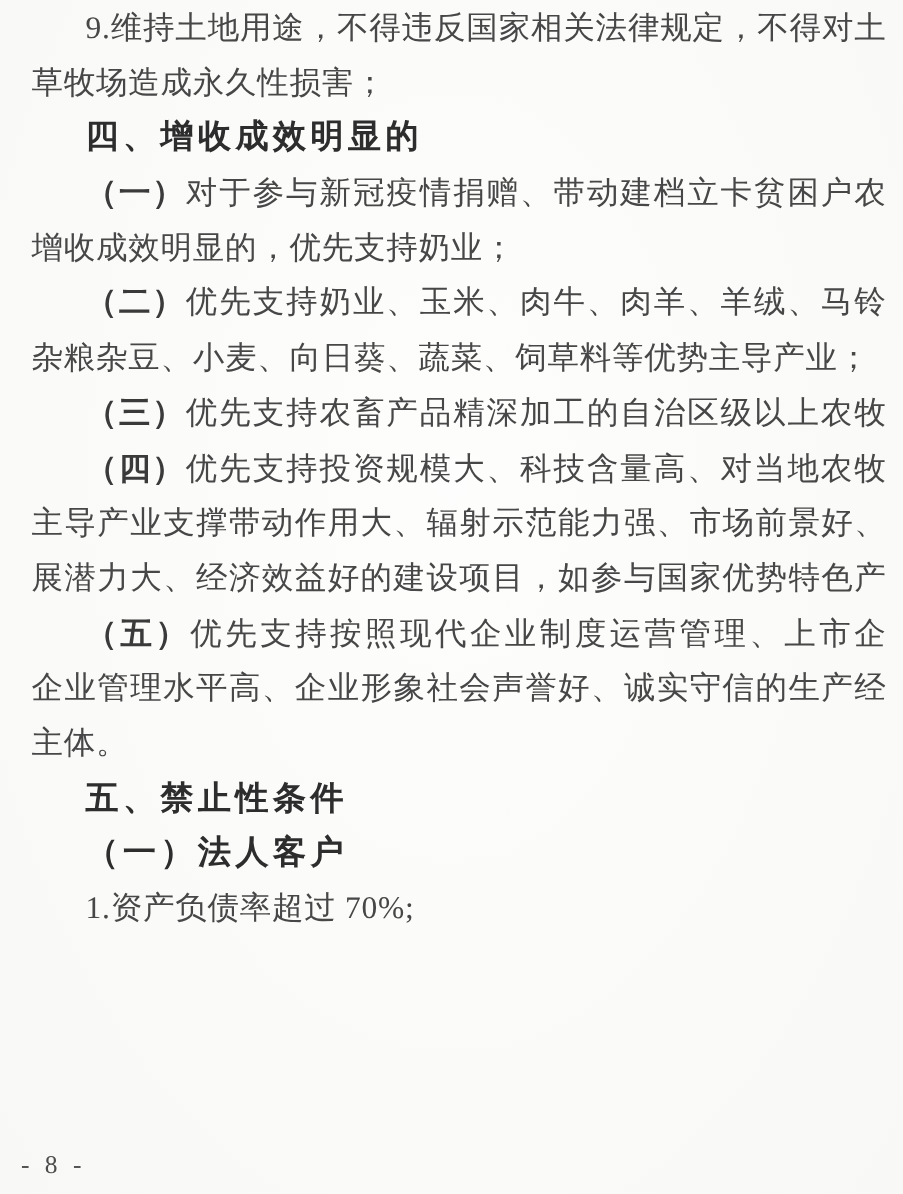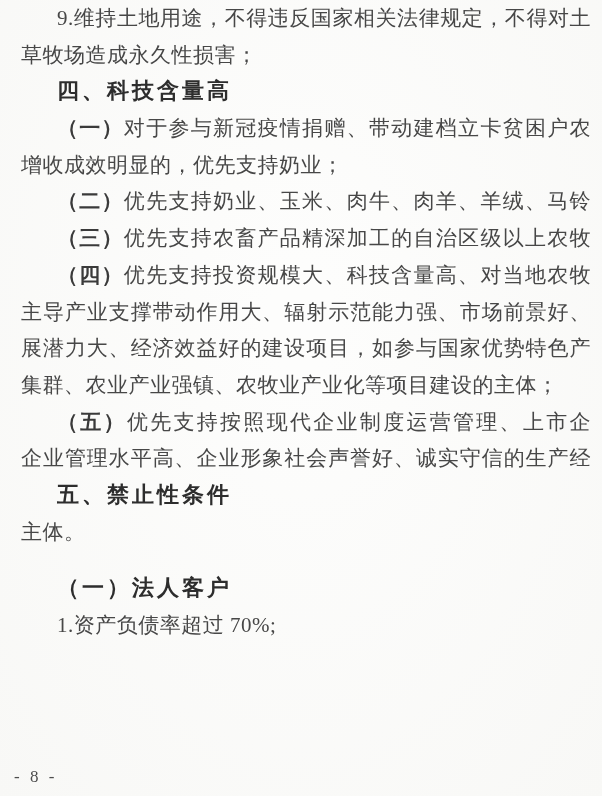--- a/index.html
+++ b/index.html
@@ -45,21 +45,20 @@
     font-size: 22px;
     letter-spacing: 3px;
     color: #2d2d2d;
   }
   
   .h2 {
     font-weight: 700;
     font-size: 22px;
     letter-spacing: 3px;
     color: #2d2d2d;
-    margin-top: 20px;
   }
   
   .bk {
     font-weight: 700;
     color: #3a3a3a;
   }
   .pageno {
     position: absolute;
     left: 14px;
     top: 767px;
@@ -72,47 +71,47 @@
 <body>
 
 <div class="page">
   <div class="doc">
 
     <div class="line indent j"><span>9.维持土地用途，不得违反国家相关法律规定，不得对土地、</span></div>
 
     <div class="line"><span>草牧场造成永久性损害；</span></div>
 
 
-    <div class="line indent h1"><span>四、科技含量高</span></div>
+    <div class="line indent h1"><span>四、增收成效明显的</span></div>
 
     <div class="line indent j"><span class="bk">（一）</span><span>对于参与新冠疫情捐赠、带动建档立卡贫困户农牧民</span></div>
 
     <div class="line"><span>增收成效明显的，优先支持奶业；</span></div>
 
     <div class="line indent j"><span class="bk">（二）</span><span>优先支持奶业、玉米、肉牛、肉羊、羊绒、马铃薯、</span></div>
 
+    <div class="line"><span>杂粮杂豆、小麦、向日葵、蔬菜、饲草料等优势主导产业；</span></div>
 
     <div class="line indent j"><span class="bk">（三）</span><span>优先支持农畜产品精深加工的自治区级以上农牧业产</span></div>
 
 
     <div class="line indent j"><span class="bk">（四）</span><span>优先支持投资规模大、科技含量高、对当地农牧业</span></div>
 
     <div class="line j"><span>主导产业支撑带动作用大、辐射示范能力强、市场前景好、发</span></div>
 
     <div class="line j"><span>展潜力大、经济效益好的建设项目，如参与国家优势特色产业</span></div>
 
-    <div class="line"><span>集群、农业产业强镇、农牧业产业化等项目建设的主体；</span></div>
 
     <div class="line indent j"><span class="bk">（五）</span><span>优先支持按照现代企业制度运营管理、上市企业、</span></div>
 
     <div class="line j"><span>企业管理水平高、企业形象社会声誉好、诚实守信的生产经营</span></div>
 
+    <div class="line"><span>主体。</span></div>
+
     <div class="line indent h1"><span>五、禁止性条件</span></div>
-
-    <div class="line"><span>主体。</span></div>
 
     <div class="line indent h2"><span>（一）法人客户</span></div>
 
     <div class="line indent"><span>1.资产负债率超过 70%;</span></div>
 
 
   </div>
 
   <div class="pageno">- 8 -</div>
 </div>

